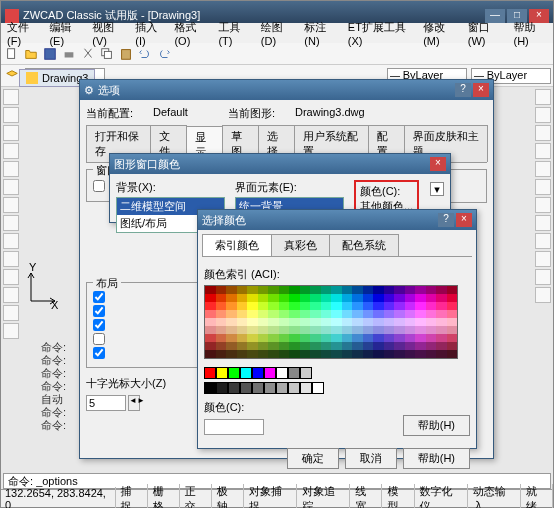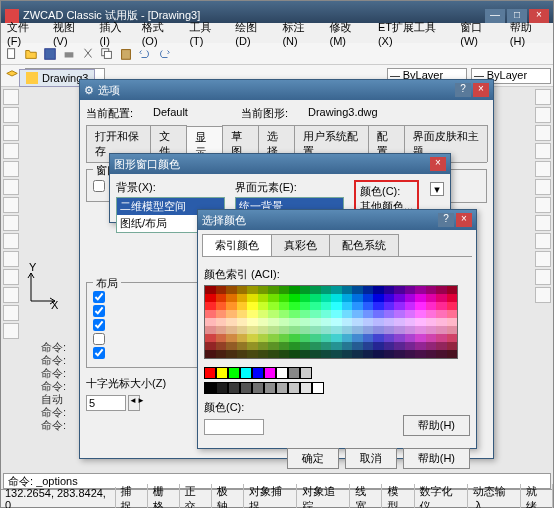--- a/index.html
+++ b/index.html
@@ -83,28 +83,29 @@
  <div class="icon"></div>
  <div class="t">ZWCAD Classic 试用版 - [Drawing3]</div>
  <div class="winbtns">
   <div class="winbtn">—</div>
   <div class="winbtn">□</div>
   <div class="winbtn" style="background:#c44">×</div>
  </div>
 </div>
 <div class="menubar">
  <span>文件(F)</span>
+ <span>编辑(E)</span>
  <span>视图(V)</span>
  <span>插入(I)</span>
  <span>格式(O)</span>
  <span>工具(T)</span>
  <span>绘图(D)</span>
  <span>标注(N)</span>
+ <span>ET扩展工具(X)</span>
  <span>修改(M)</span>
- <span>ET扩展工具(X)</span>
  <span>窗口(W)</span>
  <span>帮助(H)</span>
 </div>
 <div class="toolbar">
  <div class="tbtn">
         <svg viewBox="0 0 16 16">
           <rect x="3" y="2" width="8" height="11" fill="#fff" stroke="#555"></rect>
         </svg>
       </div>
  <div class="tbtn">
@@ -219,21 +220,21 @@
  <div class="dlgtitle">
   <span style="margin-right:4px">⚙</span>
   <div class="dt">选项</div>
   <div class="qm">?</div>
   <div class="xclose">×</div>
  </div>
  <div class="optbody">
   <div class="optrow">
    <span>当前配置:</span>
    <span>Default</span>
-   <span style="margin-left:33px">当前图形:</span>
+   <span style="margin-left:20px">当前图形:</span>
    <span>Drawing3.dwg</span>
   </div>
   <div class="opttabs">
    <div class="opttab">打开和保存</div>
    <div class="opttab">文件</div>
    <div class="opttab act">显示</div>
    <div class="opttab">草图</div>
    <div class="opttab">选择</div>
    <div class="opttab">用户系统配置</div>
    <div class="opttab">配置</div>

